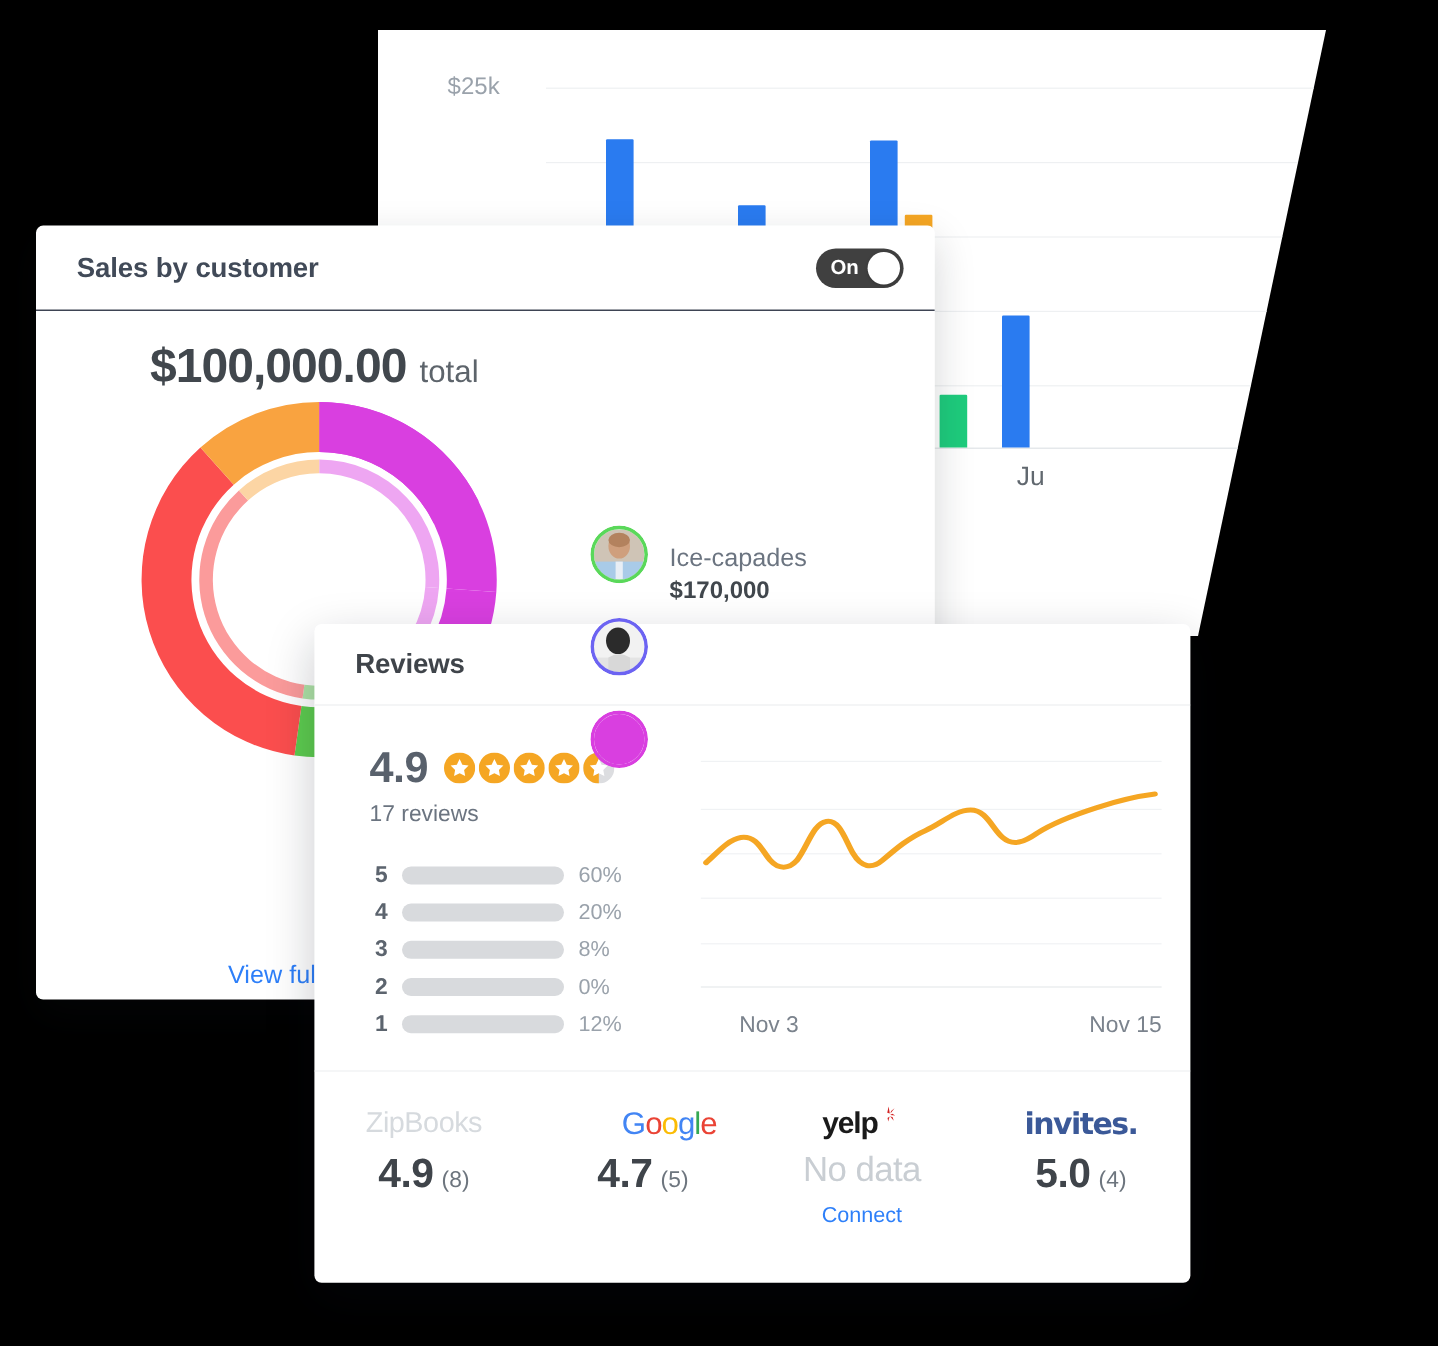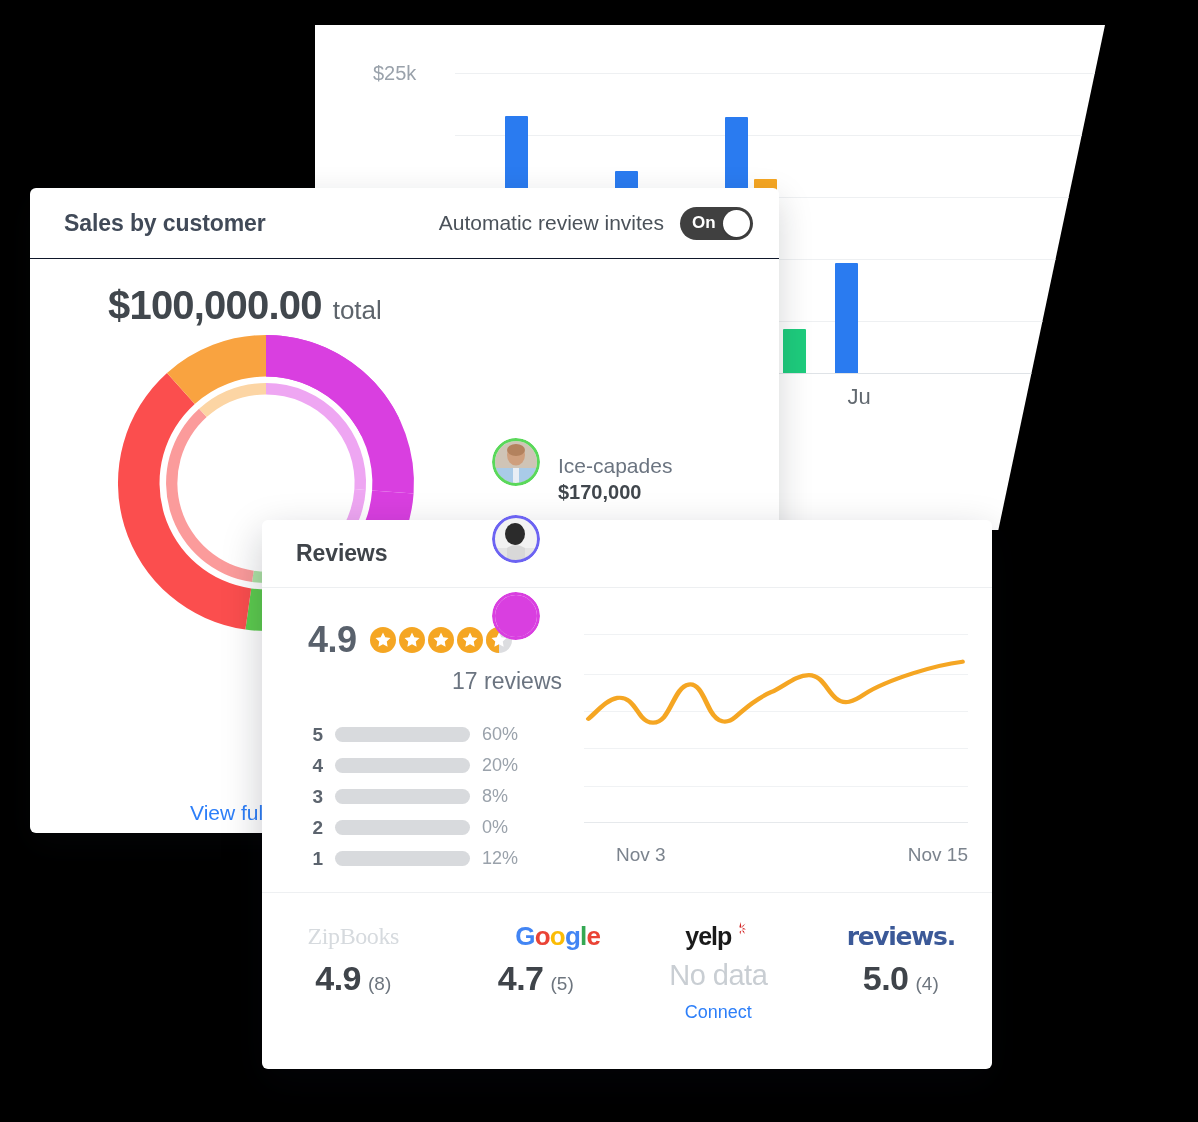--- a/index.html
+++ b/index.html
@@ -168,21 +168,21 @@
     background: #ffffff;
     box-shadow: 0 1px 3px rgba(0,0,0,0.2);
   }
   .sales-body {
     position: relative;
     height: 574px;
     padding: 0;
   }
   .sales-total {
     position: absolute;
-    left: 78px;
+    left: 95px;
     top: 24px;
     display: flex;
     align-items: baseline;
     gap: 11px;
   }
   .sales-total-amount {
     font-size: 40px;
     font-weight: 700;
     color: #41474d;
     letter-spacing: -0.8px;
@@ -293,23 +293,22 @@
   .rev-score {
     font-size: 36px;
     font-weight: 700;
     color: #59616c;
     letter-spacing: -0.5px;
     line-height: 1;
   }
   .stars { display: flex; gap: 3px; }
   .rev-count {
     margin-top: 10px;
-    font-size: 23px;
+    font-size: 19px;
     color: #6b7480;
-    text-align: right;
   }
   .dist { margin-top: 24px; }
   .dist-row {
     display: flex;
     align-items: center;
     gap: 12px;
     height: 31px;
   }
   .dist-label {
     width: 15px;
@@ -385,37 +384,37 @@
     font-weight: 400;
     font-size: 29px;
   }
   .plat-n { font-size: 19px; color: #6d757e; }
   .plat-connect {
     margin-top: 2px;
     font-size: 18px;
     color: #2d7ff9;
     cursor: pointer;
   }
-  .zb-logo { font-size: 24px; color: #d6dade; letter-spacing: -0.4px; font-family: Liberation Serif, serif; }
+  .zb-logo { font-size: 24px; color: #d6dade; letter-spacing: -0.4px; }
   .fb-logo {
     font-size: 25px;
     font-weight: 700;
     color: #3b5998;
     letter-spacing: -1.3px;
     font-family: "DejaVu Sans", sans-serif;
   }
   .yelp-logo {
     font-size: 25px;
     font-weight: 700;
     color: #1a1a1a;
     letter-spacing: -1px;
     display: flex;
     align-items: flex-start;
   }
-  .google-logo { font-size: 26px; font-weight: 700; letter-spacing: -0.8px; margin-left: 44px; }
+  .google-logo { font-size: 26px; font-weight: 400; letter-spacing: -0.8px; margin-left: 44px; }
 </style>
 </head>
 <body>
 
 <div class="stage">
 
   <div class="fin-card">
     <div class="fin-plot">
       <div class="fin-grid-line" style="top:48px;"></div>
       <div class="fin-ylabel" style="top:48px;">$25k</div>
@@ -452,21 +451,20 @@
         <div class="fin-xlabel" style="left:292px;">Jun</div>
         <div class="fin-xlabel" style="left:404px;">Ju</div>
       </div>
     </div>
   </div>
 
   <div class="sales-card">
     <div class="sales-header">
       <div class="sales-title">Sales by customer</div>
       <div class="sales-header-right">
-        <div class="auto-invite-label">Automatic review invites</div>
         <div class="toggle">
           <span class="toggle-text">On</span>
           <span class="toggle-knob"></span>
         </div>
       </div>
     </div>
 
     <div class="sales-body">
       <div class="sales-total">
         <span class="sales-total-amount">$100,000.00</span>
@@ -690,21 +688,21 @@
           </span>
         </div>
         <div class="plat-score-row">
           <span class="plat-score nodata">No data</span>
         </div>
         <div class="plat-connect">Connect</div>
       </div>
 
       <div class="plat">
         <div class="plat-logo">
-          <span class="fb-logo">reviews.</span>
+          <span class="fb-logo">invites.</span>
         </div>
         <div class="plat-score-row">
           <span class="plat-score">5.0</span>
           <span class="plat-n">(4)</span>
         </div>
       </div>
     </div>
   </div>
 
 </div>

